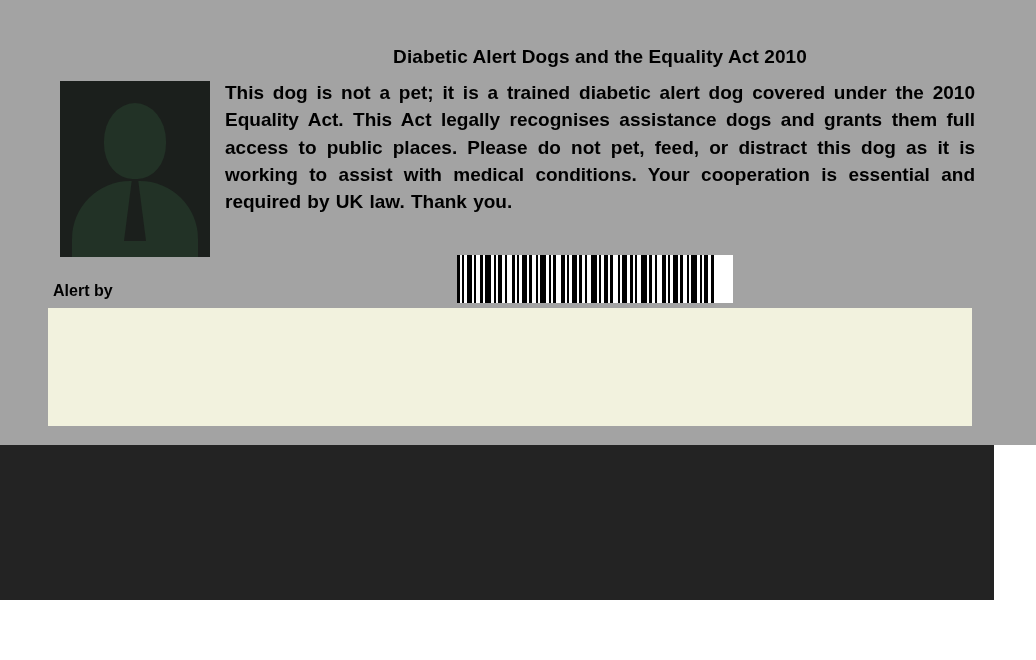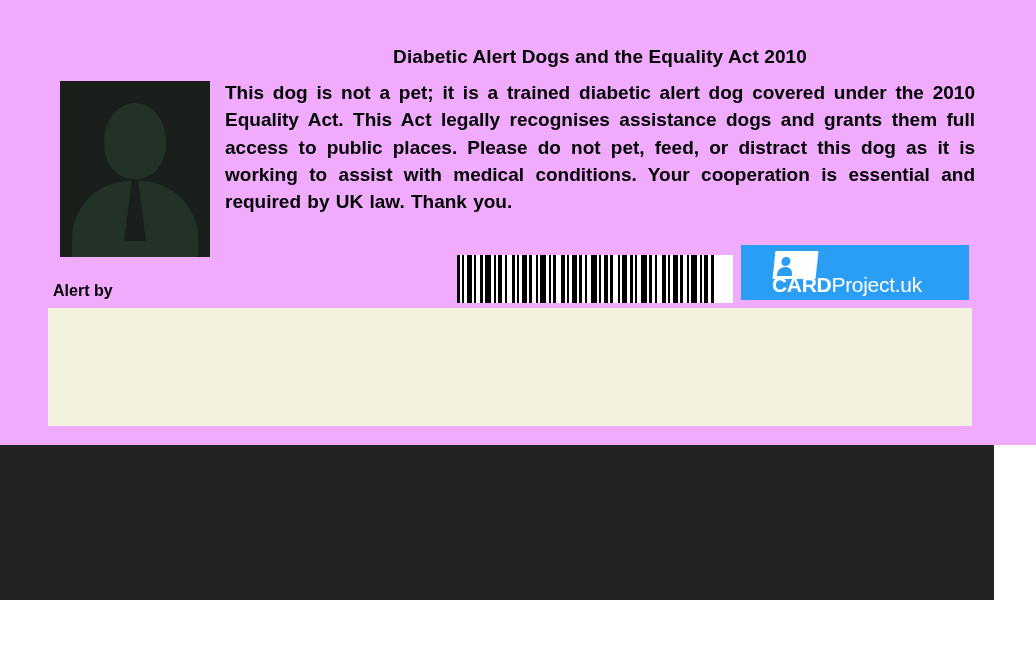--- a/index.html
+++ b/index.html
@@ -15,21 +15,21 @@
     overflow: hidden;
   }
 
   
   .card {
     position: absolute;
     left: 0;
     top: 0;
     width: 1036px;
     height: 445px;
-    background: #f0abfc;
+    background: #a3a3a3;
   }
 
   .card-title {
     position: absolute;
     left: 225px;
     top: 46px;
     width: 750px;
     text-align: center;
     font-size: 19px;
     font-weight: bold;
@@ -305,27 +305,19 @@
       <i class="g" style="width:2px"></i>
     <i style="width:6px"></i>
       <i class="g" style="width:3px"></i>
     <i style="width:2px"></i>
       <i class="g" style="width:2px"></i>
     <i style="width:4px"></i>
       <i class="g" style="width:3px"></i>
     <i style="width:3px"></i>
   </div>
 
-  <div class="logo">
-    <div class="logo-badge">
-      <div class="logo-badge-person-head"></div>
-      <div class="logo-badge-person-body"></div>
-    </div>
-    <div class="logo-the">the</div>
-    <div class="logo-main"><span>CARD</span><span class="thin">Project.uk</span></div>
-  </div>
 
   <div class="signature-strip"></div>
 </div>
 
 <div class="bottom-band"></div>
 <div class="bottom-filler"></div>
 <div class="page-bottom"></div>
 
 </body></html>

